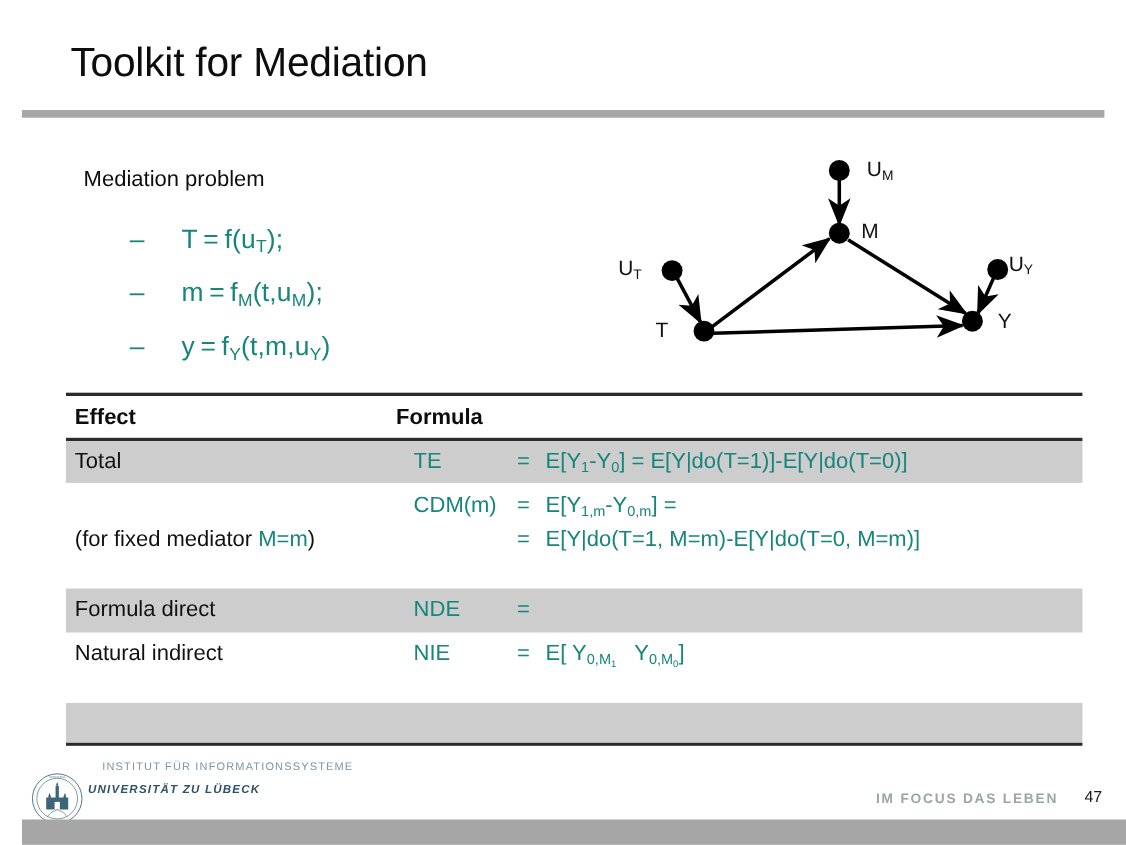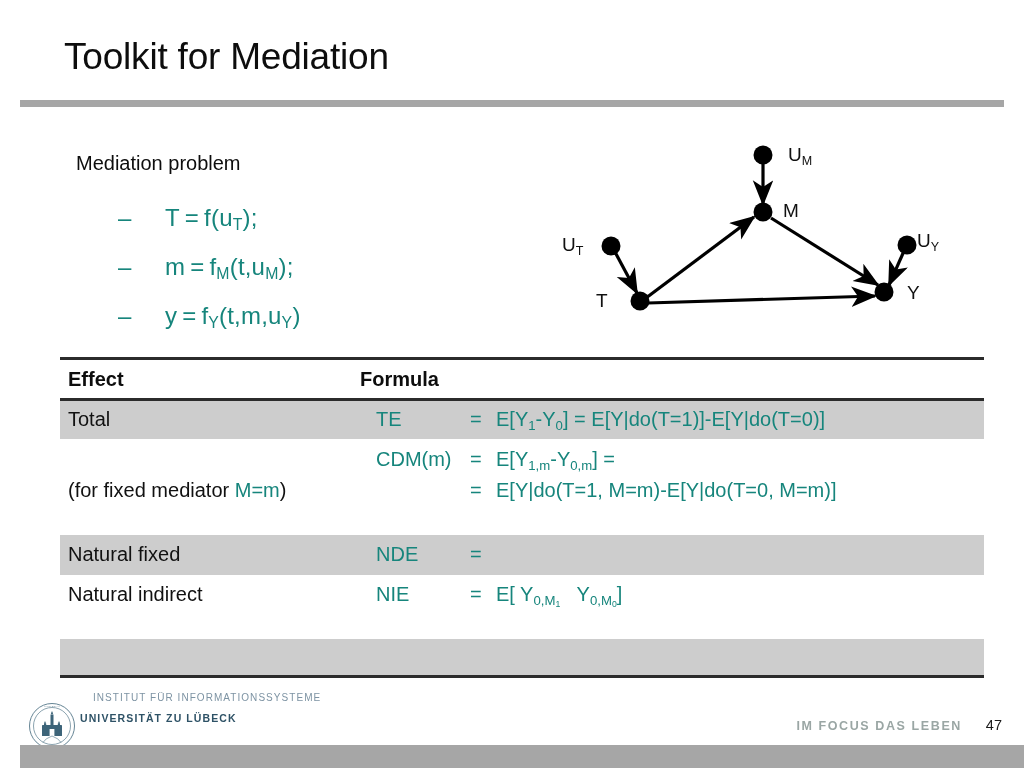--- a/index.html
+++ b/index.html
@@ -167,20 +167,21 @@
     width: 48px; height: 48px;
   }
   #footer-univ {
     position: absolute;
     left: 80px; top: 712px;
     font-size: 10.5px;
     font-weight: bold;
     letter-spacing: 1.1px;
     color: #2e5266;
     white-space: nowrap;
+    font-style: italic;
   }
   #footer-inst {
     position: absolute;
     left: 93px; top: 692px;
     font-size: 10px;
     letter-spacing: 1.05px;
     color: #7d93a3;
     white-space: nowrap;
   }
   #footer-slogan {
@@ -278,21 +279,21 @@
       <span class="cell-code line-a">CDM(m)</span>
       <span class="cell-eq line-a">=</span>
       <span class="cell-eq line-b">=</span>
       <span class="cell-formula line-a">E[Y<sub>1,m</sub>-Y<sub>0,m</sub>] =</span>
       <span class="cell-formula line-b">E[Y|do(T=1, M=m)-E[Y|do(T=0, M=m)]</span>
     </div>
 
     <div id="gap-1"></div>
 
     <div class="trow shaded" id="row-nde">
-      <span class="cell-effect">Natural fixed</span>
+      <span class="cell-effect">Formula direct</span>
       <span class="cell-code">NDE</span>
       <span class="cell-eq">=</span>
     </div>
 
     <div class="trow" id="row-nie">
       <span class="cell-effect">Natural indirect</span>
       <span class="cell-code">NIE</span>
       <span class="cell-eq">=</span>
       <span class="cell-formula">E[ Y<sub>0,M<sub>1</sub></sub> &nbsp; Y<sub>0,M<sub>0</sub></sub>]</span>
     </div>

